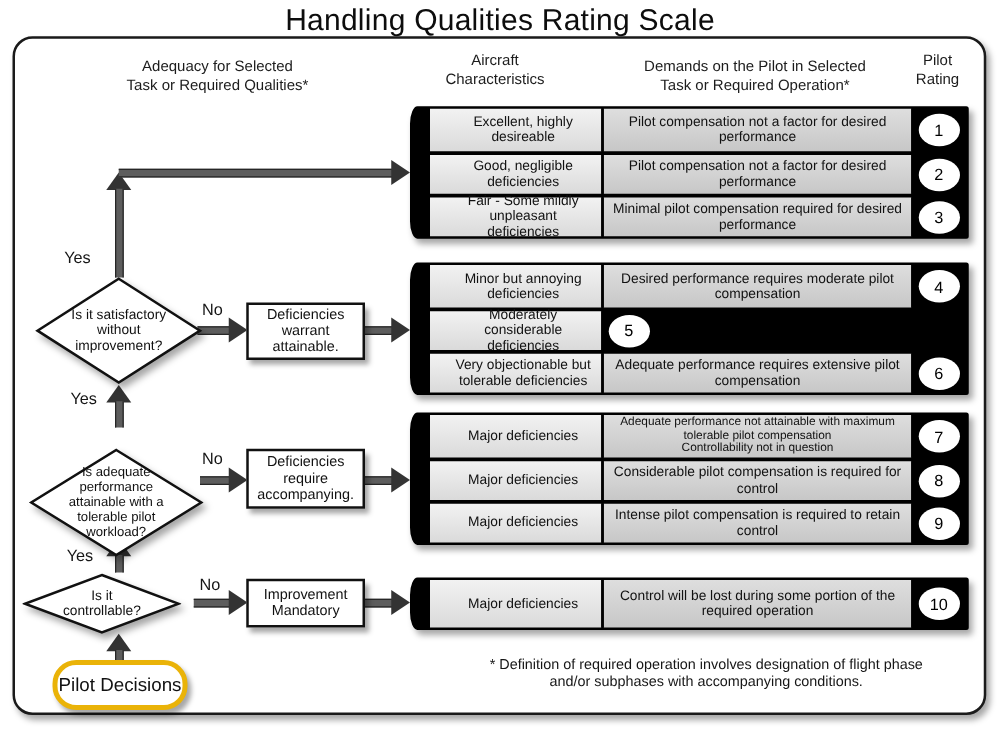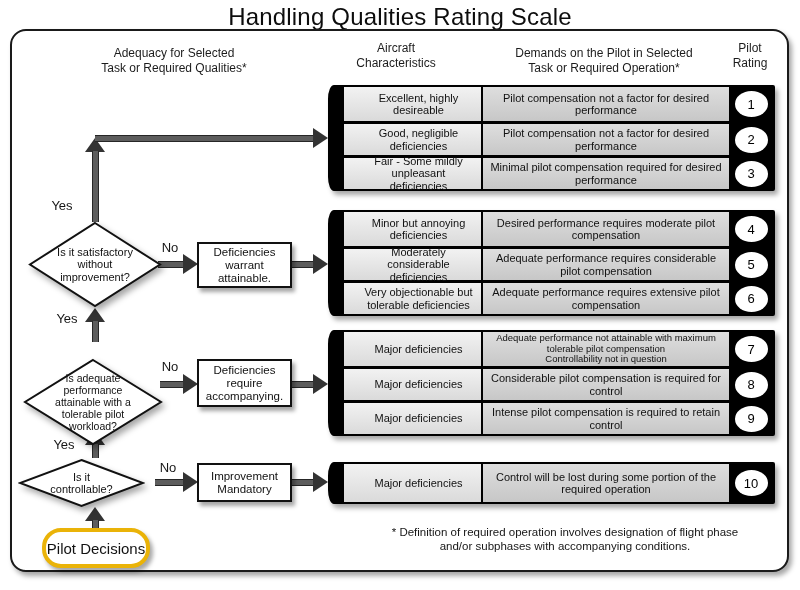--- a/index.html
+++ b/index.html
@@ -129,21 +129,20 @@
   <div class="block" id="block2">
     <div class="row">
       <div class="cell cell-char">Minor but annoying deficiencies</div>
       <div class="cell cell-dem">Desired performance requires moderate pilot compensation</div>
       <div class="cell-rate">
           <div class="oval">4</div>
         </div>
     </div>
     <div class="row">
       <div class="cell cell-char">Moderately considerable deficiencies</div>
-      <div class="cell cell-dem">Adequate performance requires considerable pilot compensation</div>
       <div class="cell-rate">
           <div class="oval">5</div>
         </div>
     </div>
     <div class="row">
       <div class="cell cell-char">Very objectionable but tolerable deficiencies</div>
       <div class="cell cell-dem">Adequate performance requires extensive pilot compensation</div>
       <div class="cell-rate">
           <div class="oval">6</div>
         </div>

